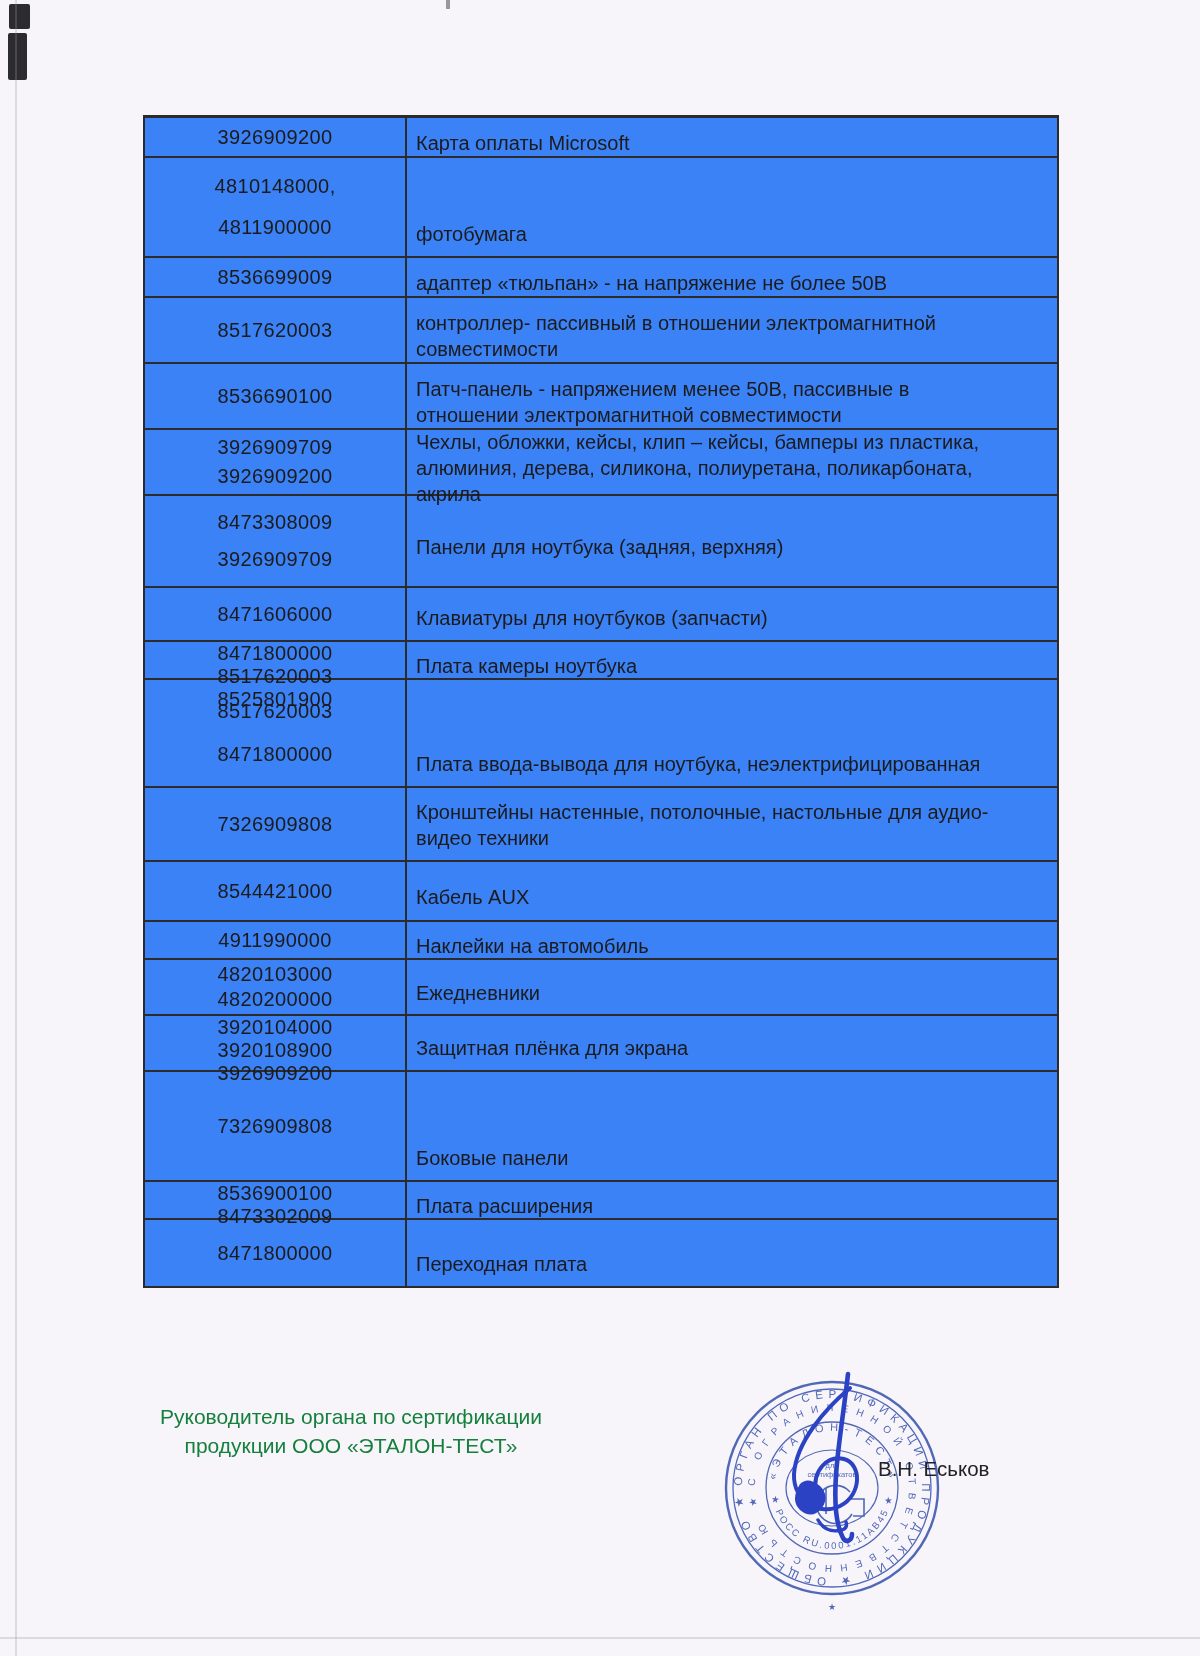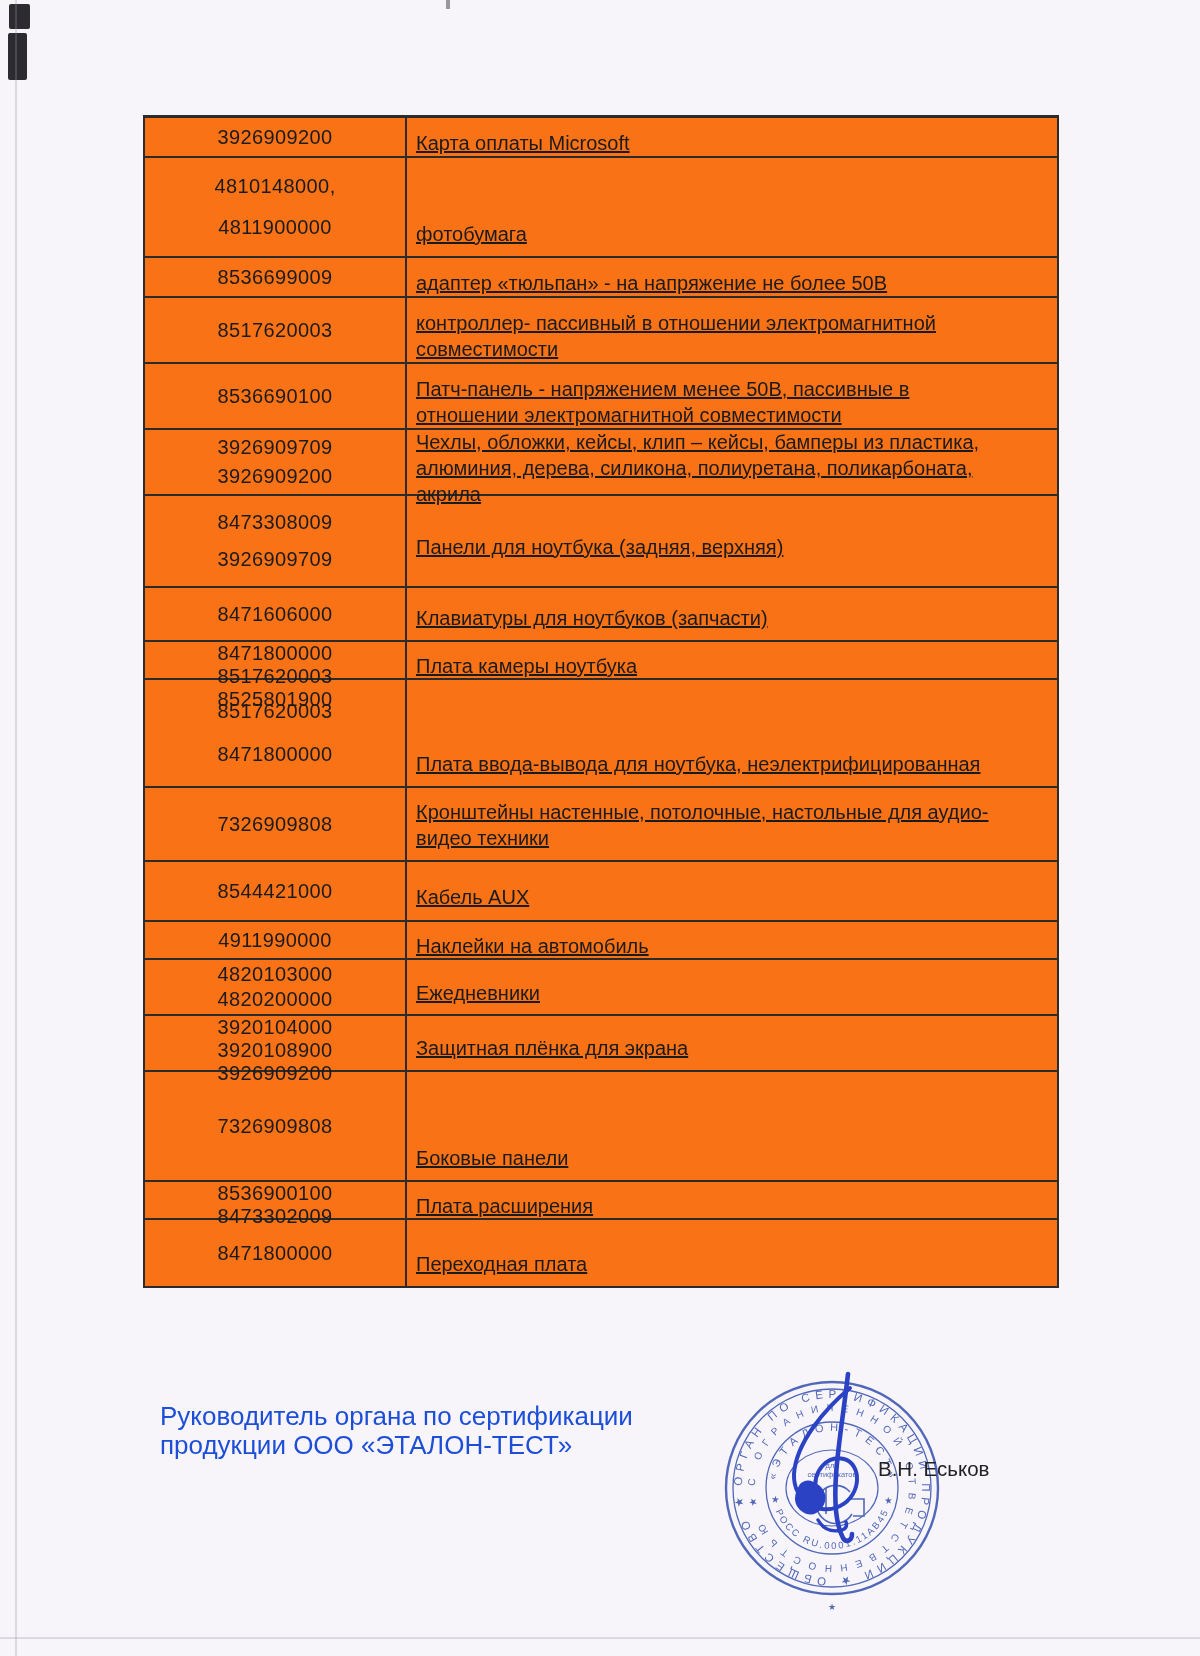--- a/index.html
+++ b/index.html
@@ -16,32 +16,32 @@
   .mark-top{left:9px;top:4px;width:21px;height:25px;background:#2c2c30;border-radius:2px;}
   .mark-bottom{left:8px;top:33px;width:19px;height:47px;background:#2c2c30;border-radius:2px;}
   .edge-line{left:15px;top:0;width:2px;height:1656px;background:rgba(150,142,160,0.28);}
   .top-tick{left:446px;top:0;width:4px;height:9px;background:#9a97a0;}
   .scan-line{left:0;top:1637px;width:1200px;height:2px;background:rgba(158,156,164,0.30);}
 
   
   .table{
     position:absolute;left:143px;top:115px;width:916px;
     border:2px solid #2b2b2b;border-top-width:3px;
-    background:#f97316;box-sizing:border-box;
+    background:#3b82f6;box-sizing:border-box;
   }
   .row{display:flex;box-sizing:border-box;border-bottom:2px solid #2b2b2b;}
   .row:last-child{border-bottom:none;}
   .cell{box-sizing:border-box;}
   .codes{
     width:262px;flex:0 0 262px;border-right:2px solid #2b2b2b;
     display:flex;flex-direction:column;justify-content:space-evenly;
     align-items:center;text-align:center;
   }
   .code-line{font-size:20px;letter-spacing:0.4px;white-space:nowrap;}
-  .desc{flex:1;display:flex;align-items:center;padding:16px 10px 4px 9px;text-decoration:underline;}
+  .desc{flex:1;display:flex;align-items:center;padding:16px 10px 4px 9px;}
   .desc-inner{font-size:20px;line-height:26px;max-width:580px;}
 
   
   .table .row:nth-child(1){height:40px}
   .table .row:nth-child(2){height:100px}
   .table .row:nth-child(3){height:40px}
   .table .row:nth-child(4){height:66px}
   .table .row:nth-child(5){height:66px}
   .table .row:nth-child(6){height:66px}
   .table .row:nth-child(7){height:92px}
@@ -65,21 +65,21 @@
   .table .row:nth-child(11) .desc,
   .table .row:nth-child(15) .desc,
   .table .row:nth-child(16) .desc,
   .table .row:nth-child(18) .desc{align-items:flex-end;padding-bottom:9px;}
   .table .row:nth-child(19) .desc{align-items:flex-start;padding-top:5px;}
   .table .row:nth-child(19) .codes{justify-content:flex-end;padding-bottom:14px;}
 
   
   .footer-title{
     position:absolute;left:160px;top:1402px;
-    font-size:26px;line-height:29px;color:#1d4ed8;
+    font-size:21px;line-height:29px;color:#15803d;text-align:center;
   }
   .signatory-name{
     position:absolute;left:878px;top:1424px;
     font-size:20.5px;color:#222226;white-space:nowrap;z-index:3;margin-top:33px;
   }
 
   
   .stamp-svg{position:absolute;left:700px;top:1360px;z-index:2;}
   .stamp-ink{stroke:#4058b2;fill:none;}
   .stamp-text{fill:#4058b2;stroke:none;font-family:"Liberation Sans",sans-serif;}

